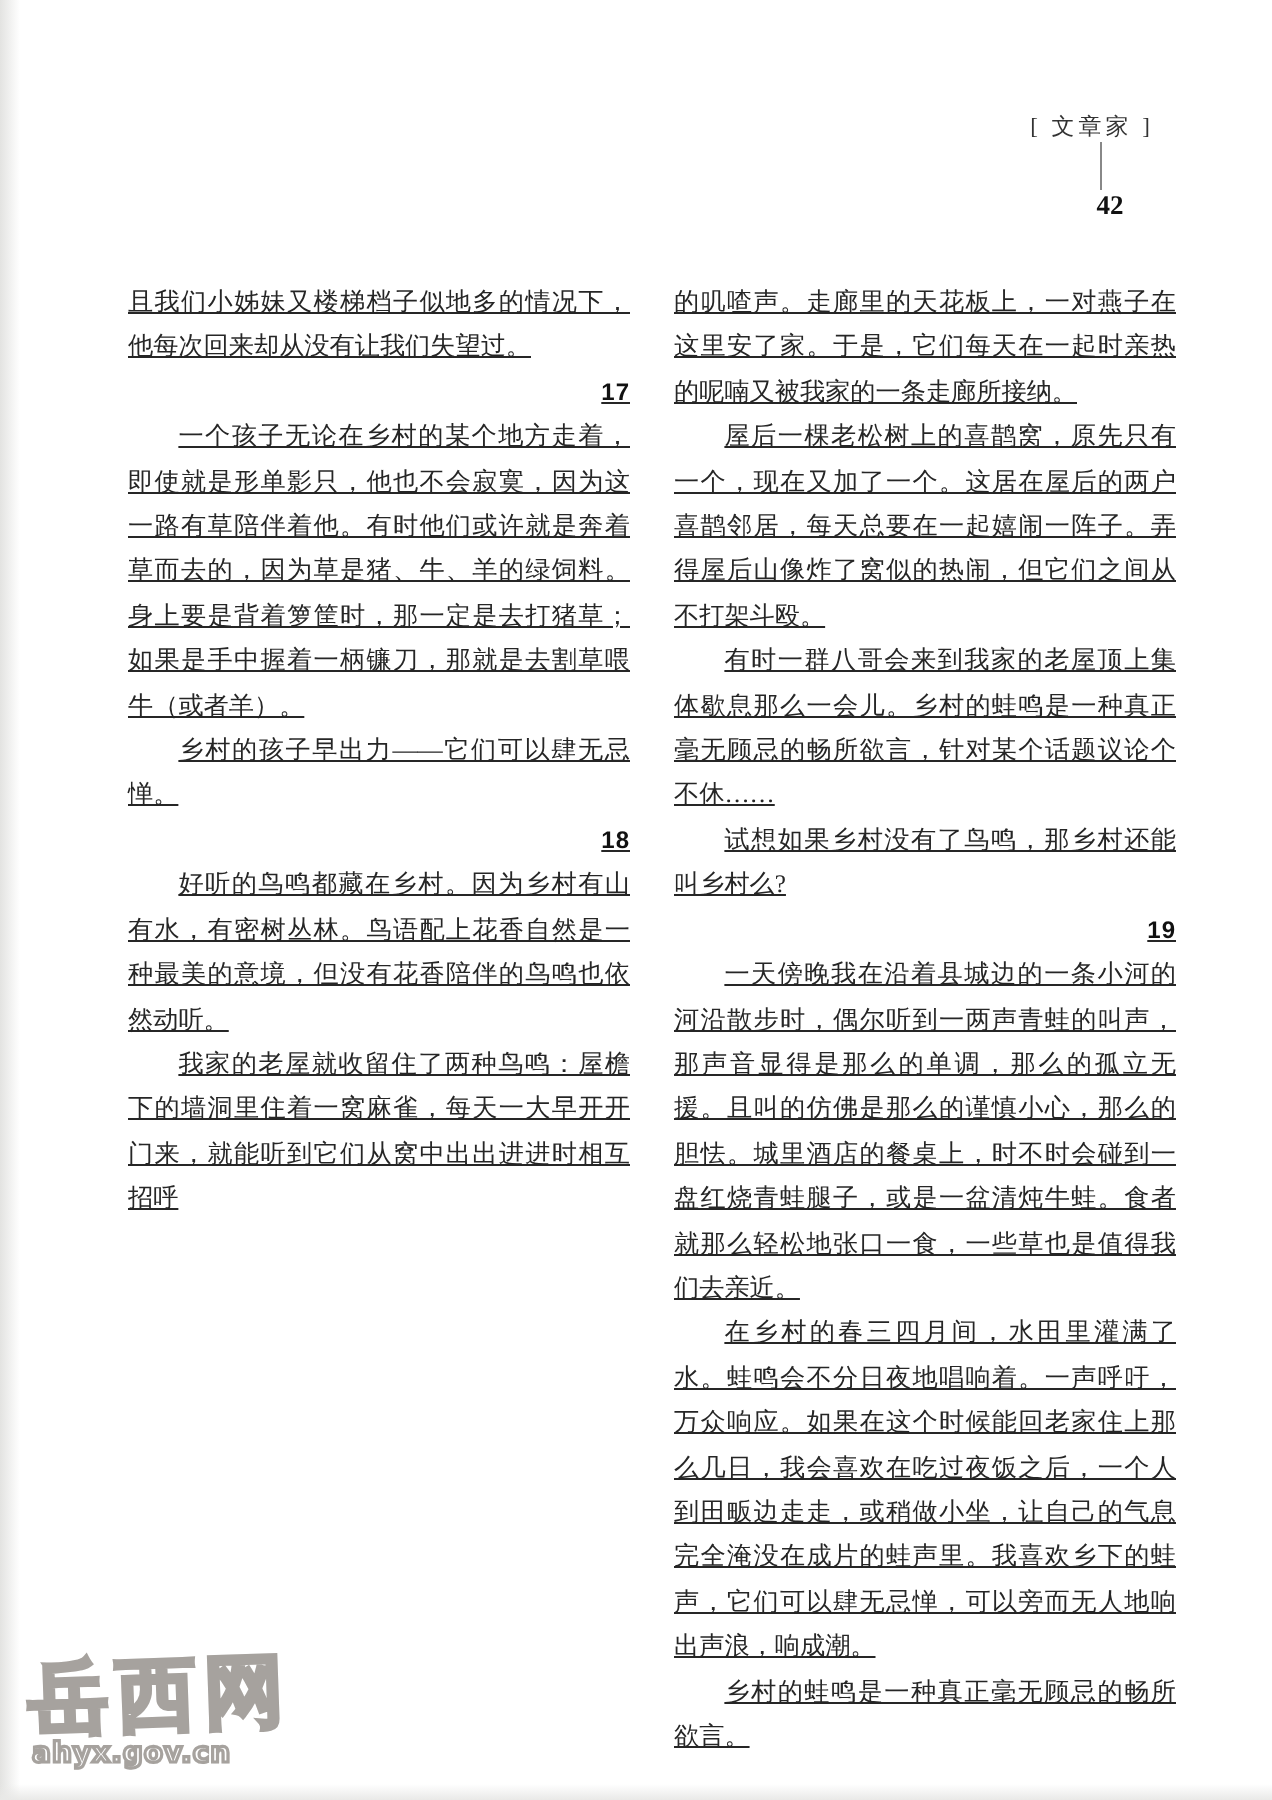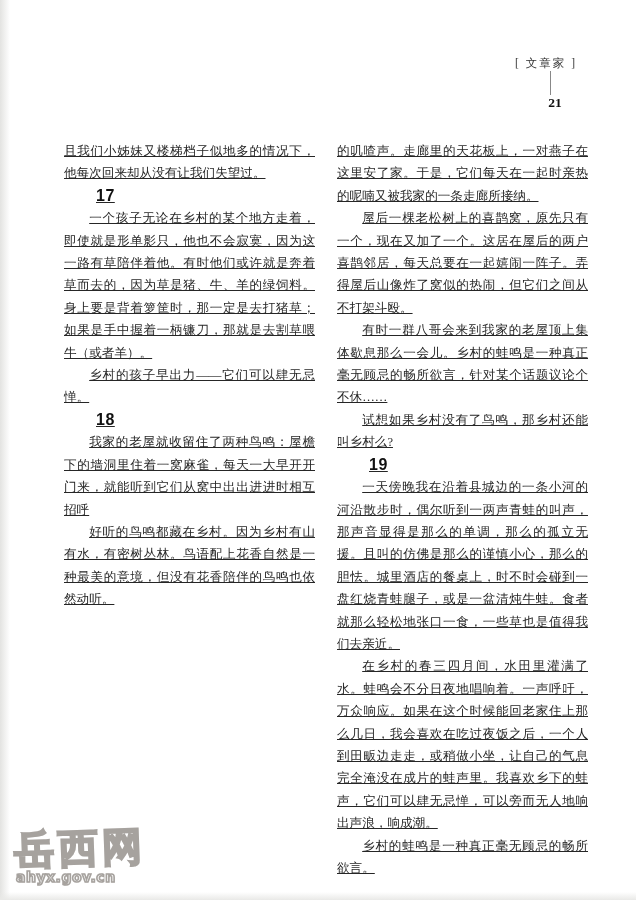--- a/index.html
+++ b/index.html
@@ -44,23 +44,23 @@
   .column{
     width:251px;
     font-size:12.6px;line-height:22.4px;
     text-align:justify;text-justify:inter-ideograph;
     color:#262626;
     text-decoration:underline;
   }
   .column p{margin:0;text-indent:2em;}
   .column p.continuation{text-indent:0;}
   .section-number{
-    margin:0;text-align:left;font-weight:bold;
+    margin:0;text-align:right;font-weight:bold;
     font-family:"Liberation Sans","DejaVu Sans",sans-serif;
-    font-size:16px;line-height:22.4px;color:#111;
+    font-size:12px;line-height:22.4px;color:#111;
     letter-spacing:0.5px;
   }
   
   .watermark{
     position:absolute;left:14px;top:828px;width:170px;
     text-align:left;pointer-events:none;
     font-family:"DejaVu Sans","Liberation Sans",sans-serif;
   }
   .watermark-name{
     font-size:40px;font-weight:bold;letter-spacing:4px;
@@ -81,33 +81,33 @@
 </style>
 </head>
 <body>
 
 <div class="scan-edge-left"></div>
 <div class="scan-edge-bottom"></div>
 
 <div class="page-header">
   <span class="journal-label">[ 文章家 ]</span>
   <span class="header-divider"></span>
-  <span class="page-number">21</span>
+  <span class="page-number">42</span>
 </div>
 
 <div class="body-area">
 
   <div class="column">
     <p class="continuation">且我们小姊妹又楼梯档子似地多的情况下，他每次回来却从没有让我们失望过。</p>
     <p class="section-number">17</p>
     <p>一个孩子无论在乡村的某个地方走着，即使就是形单影只，他也不会寂寞，因为这一路有草陪伴着他。有时他们或许就是奔着草而去的，因为草是猪、牛、羊的绿饲料。身上要是背着箩筐时，那一定是去打猪草；如果是手中握着一柄镰刀，那就是去割草喂牛（或者羊）。</p>
     <p>乡村的孩子早出力——它们可以肆无忌惮。</p>
     <p class="section-number">18</p>
+    <p>好听的鸟鸣都藏在乡村。因为乡村有山有水，有密树丛林。鸟语配上花香自然是一种最美的意境，但没有花香陪伴的鸟鸣也依然动听。</p>
     <p>我家的老屋就收留住了两种鸟鸣：屋檐下的墙洞里住着一窝麻雀，每天一大早开开门来，就能听到它们从窝中出出进进时相互招呼</p>
-    <p>好听的鸟鸣都藏在乡村。因为乡村有山有水，有密树丛林。鸟语配上花香自然是一种最美的意境，但没有花香陪伴的鸟鸣也依然动听。</p>
   </div>
 
   <div class="column">
     <p class="continuation">的叽喳声。走廊里的天花板上，一对燕子在这里安了家。于是，它们每天在一起时亲热的呢喃又被我家的一条走廊所接纳。</p>
     <p>屋后一棵老松树上的喜鹊窝，原先只有一个，现在又加了一个。这居在屋后的两户喜鹊邻居，每天总要在一起嬉闹一阵子。弄得屋后山像炸了窝似的热闹，但它们之间从不打架斗殴。</p>
     <p>有时一群八哥会来到我家的老屋顶上集体歇息那么一会儿。乡村的蛙鸣是一种真正毫无顾忌的畅所欲言，针对某个话题议论个不休……</p>
     <p>试想如果乡村没有了鸟鸣，那乡村还能叫乡村么?</p>
     <p class="section-number">19</p>
     <p>一天傍晚我在沿着县城边的一条小河的河沿散步时，偶尔听到一两声青蛙的叫声，那声音显得是那么的单调，那么的孤立无援。且叫的仿佛是那么的谨慎小心，那么的胆怯。城里酒店的餐桌上，时不时会碰到一盘红烧青蛙腿子，或是一盆清炖牛蛙。食者就那么轻松地张口一食，一些草也是值得我们去亲近。</p>
     <p>在乡村的春三四月间，水田里灌满了水。蛙鸣会不分日夜地唱响着。一声呼吁，万众响应。如果在这个时候能回老家住上那么几日，我会喜欢在吃过夜饭之后，一个人到田畈边走走，或稍做小坐，让自己的气息完全淹没在成片的蛙声里。我喜欢乡下的蛙声，它们可以肆无忌惮，可以旁而无人地响出声浪，响成潮。</p>

